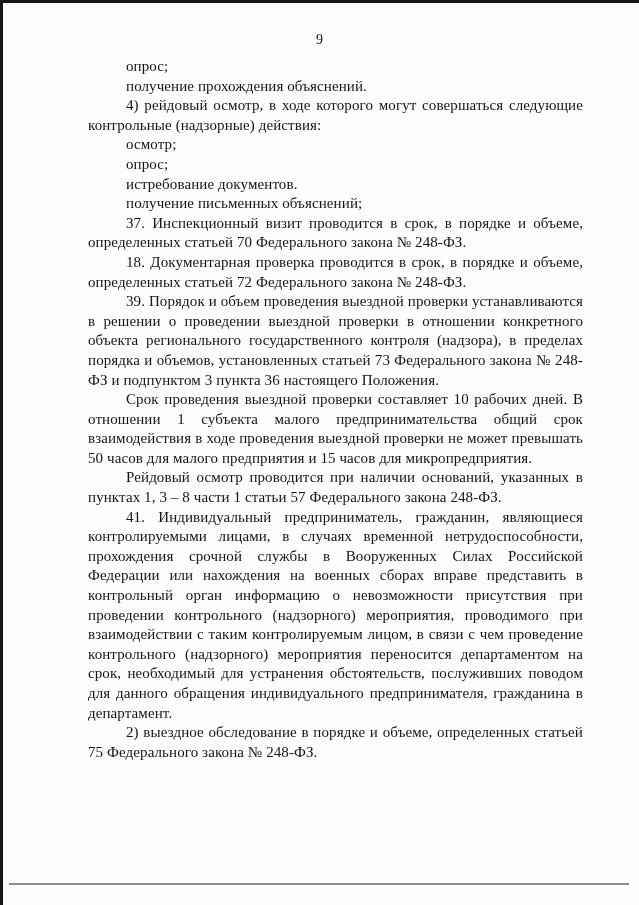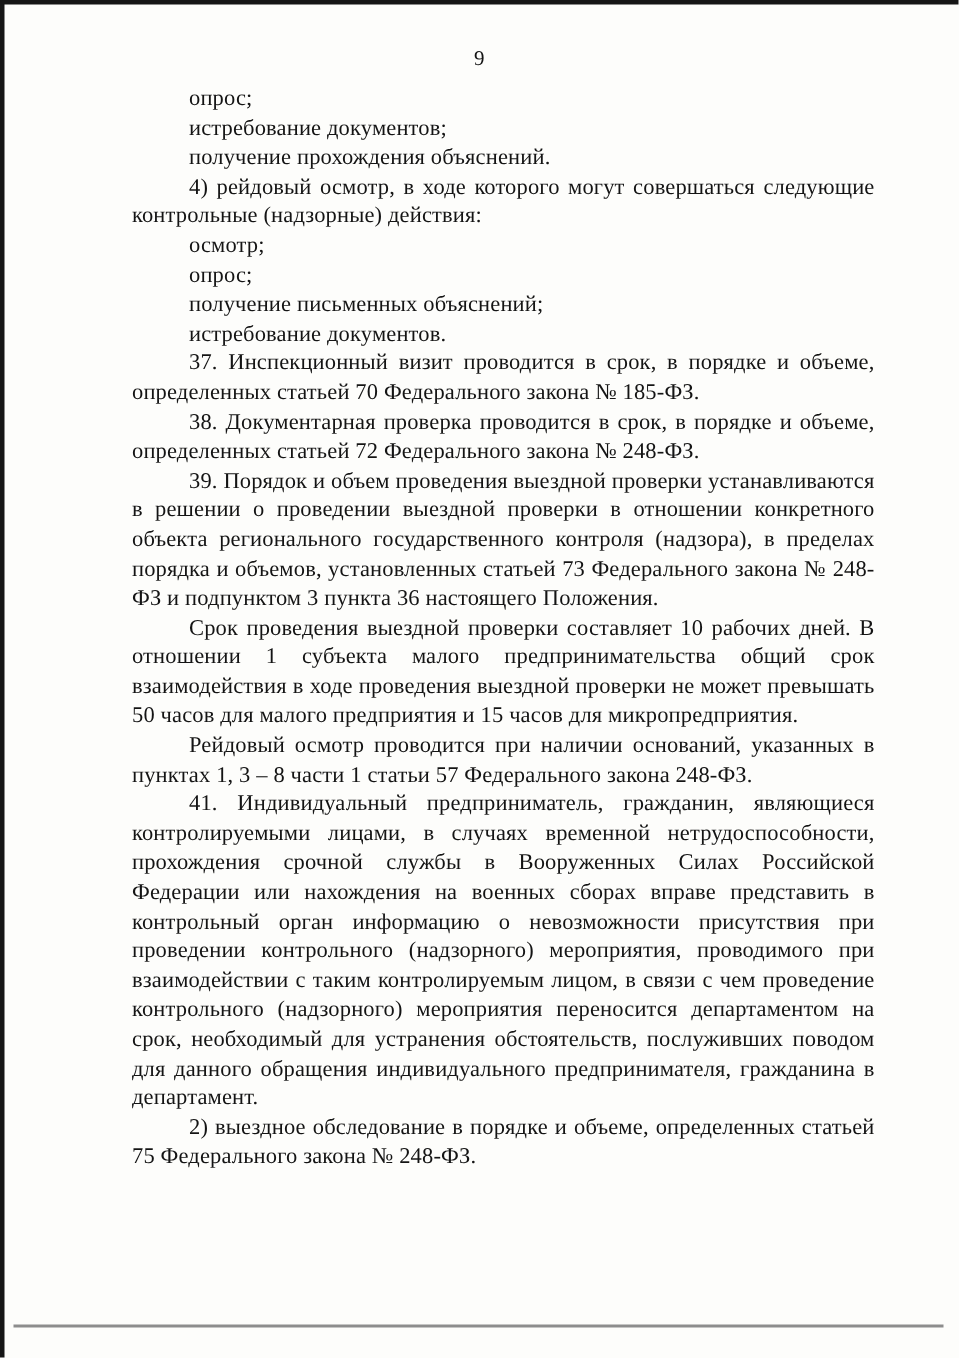--- a/index.html
+++ b/index.html
@@ -53,27 +53,26 @@
 <body>
 
 <div class="scan-edge-top"></div>
 <div class="scan-edge-left"></div>
 <div class="scan-edge-bottom"></div>
 
 <div class="page-number">9</div>
 
 <div class="doc-body">
   <p>опрос;</p>
-  <p>истребование документов;</p>
   <p>получение прохождения объяснений.</p>
   <p>4) рейдовый осмотр, в ходе которого могут совершаться следующие контрольные (надзорные) действия:</p>
   <p>осмотр;</p>
   <p>опрос;</p>
+  <p>истребование документов.</p>
   <p>получение письменных объяснений;</p>
-  <p>истребование документов.</p>
-  <p>37. Инспекционный визит проводится в срок, в порядке и объеме, определенных статьей 70 Федерального закона № 185-ФЗ.</p>
-  <p>38. Документарная проверка проводится в срок, в порядке и объеме, определенных статьей 72 Федерального закона № 248-ФЗ.</p>
+  <p>37. Инспекционный визит проводится в срок, в порядке и объеме, определенных статьей 70 Федерального закона № 248-ФЗ.</p>
+  <p>18. Документарная проверка проводится в срок, в порядке и объеме, определенных статьей 72 Федерального закона № 248-ФЗ.</p>
   <p>39. Порядок и объем проведения выездной проверки устанавливаются в решении о проведении выездной проверки в отношении конкретного объекта регионального государственного контроля (надзора), в пределах порядка и объемов, установленных статьей 73 Федерального закона № 248-ФЗ и подпунктом 3 пункта 36 настоящего Положения.</p>
   <p>Срок проведения выездной проверки составляет 10 рабочих дней. В отношении 1 субъекта малого предпринимательства общий срок взаимодействия в ходе проведения выездной проверки не может превышать 50 часов для малого предприятия и 15 часов для микропредприятия.</p>
   <p>Рейдовый осмотр проводится при наличии оснований, указанных в пунктах 1, 3 – 8 части 1 статьи 57 Федерального закона 248-ФЗ.</p>
   <p>41. Индивидуальный предприниматель, гражданин, являющиеся контролируемыми лицами, в случаях временной нетрудоспособности, прохождения срочной службы в Вооруженных Силах Российской Федерации или нахождения на военных сборах вправе представить в контрольный орган информацию о невозможности присутствия при проведении контрольного (надзорного) мероприятия, проводимого при взаимодействии с таким контролируемым лицом, в связи с чем проведение контрольного (надзорного) мероприятия переносится департаментом на срок, необходимый для устранения обстоятельств, послуживших поводом для данного обращения индивидуального предпринимателя, гражданина в департамент.</p>
   <p>2) выездное обследование в порядке и объеме, определенных статьей 75 Федерального закона № 248-ФЗ.</p>
 </div>
 
 </body></html>

